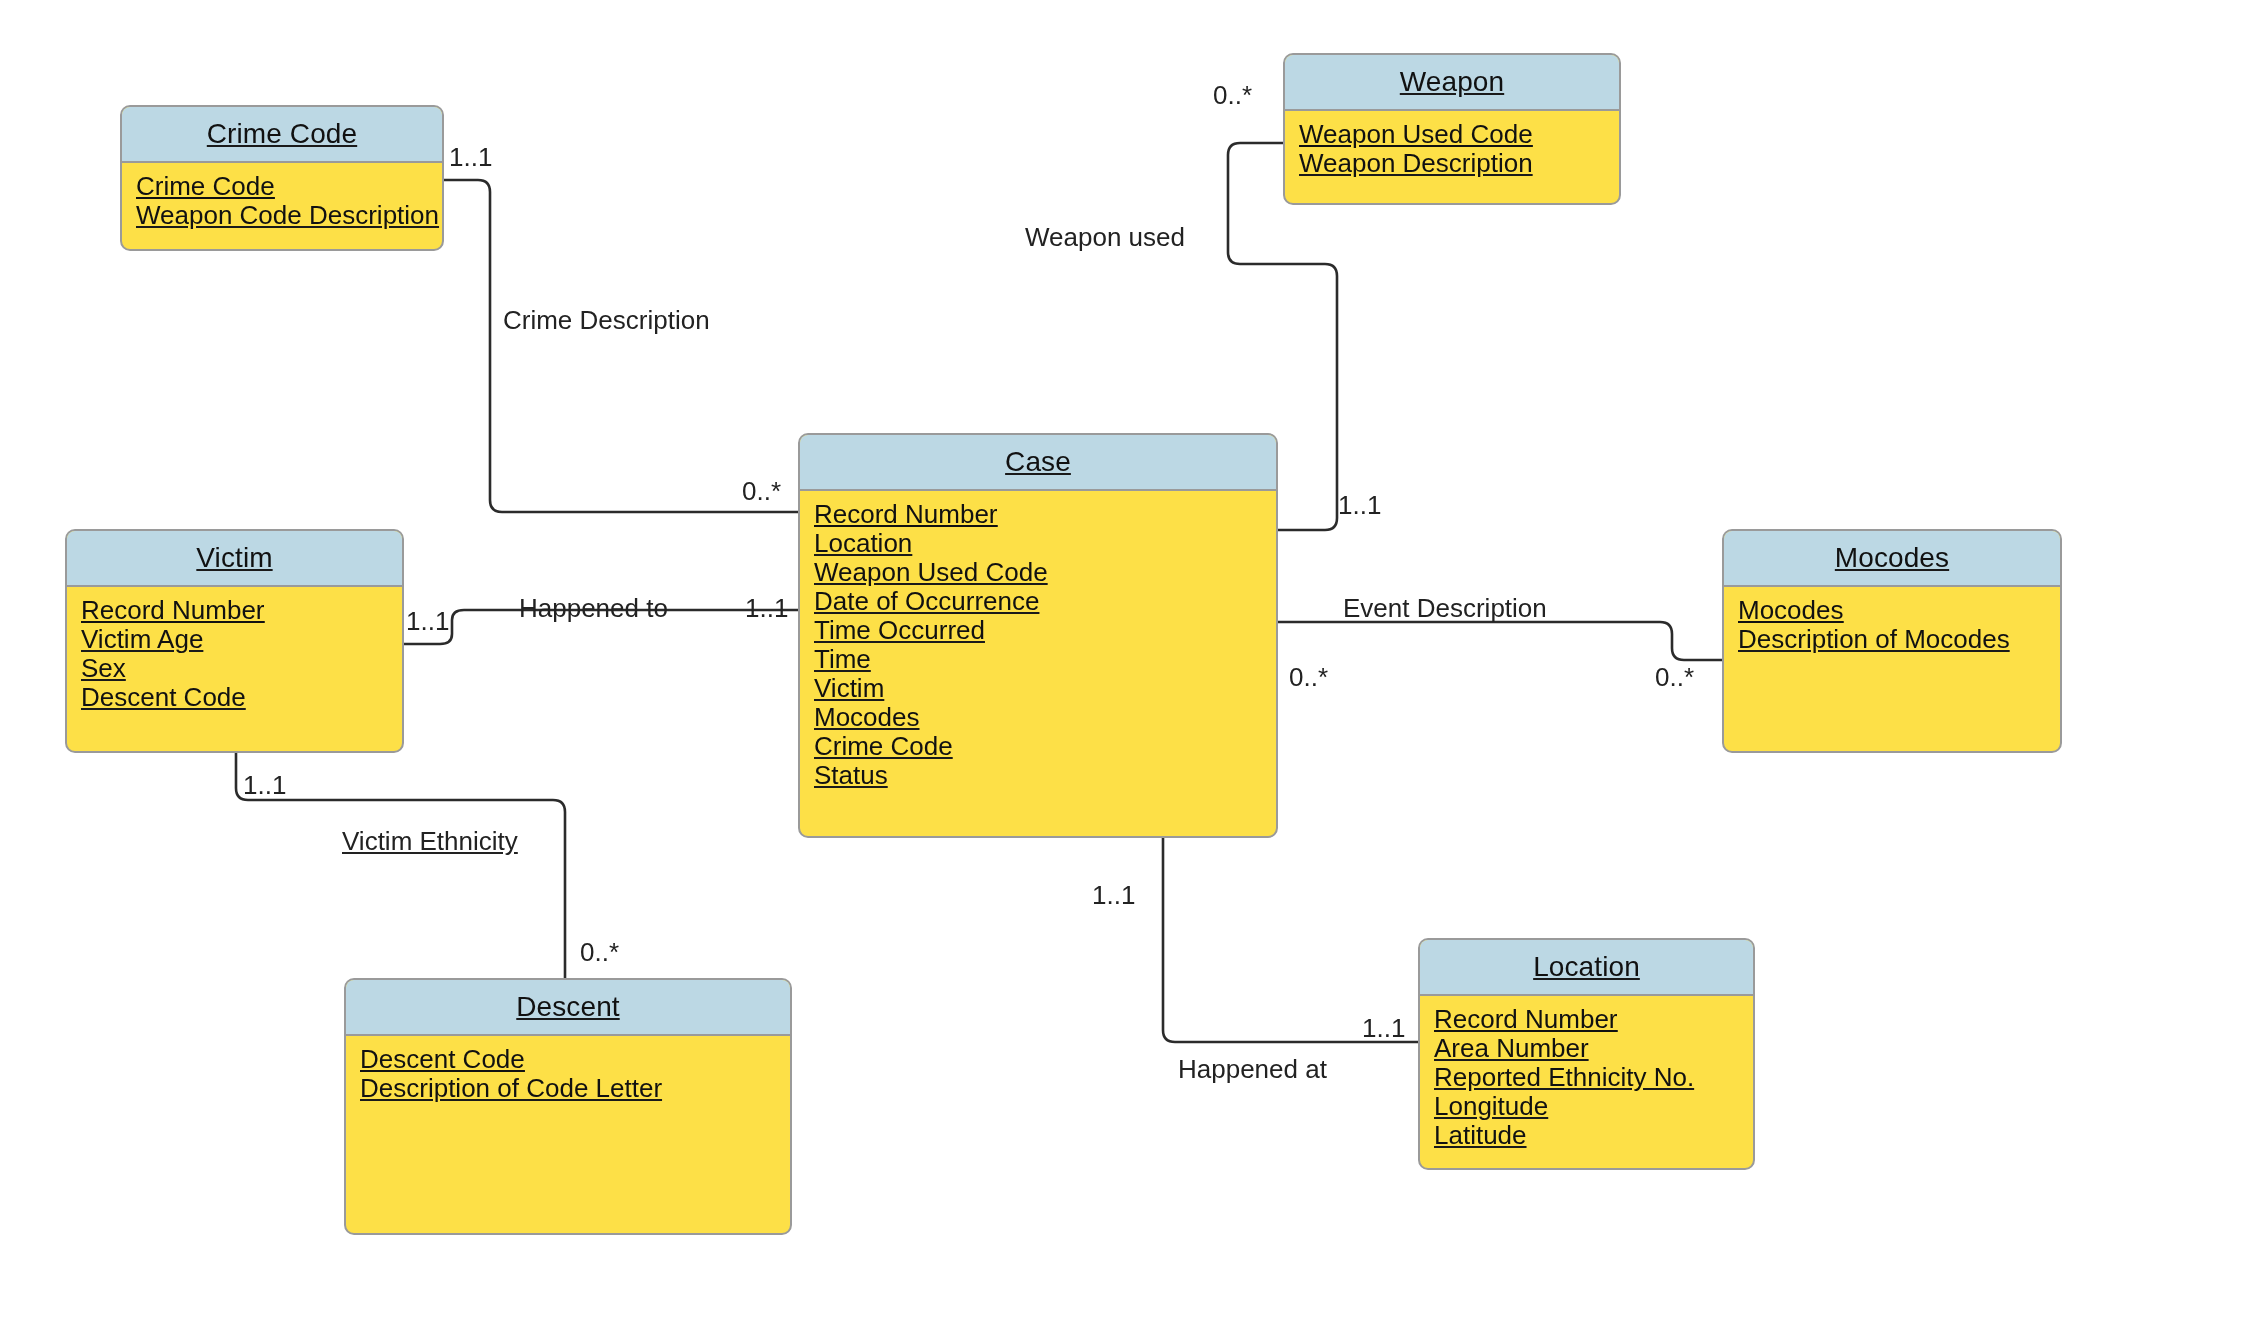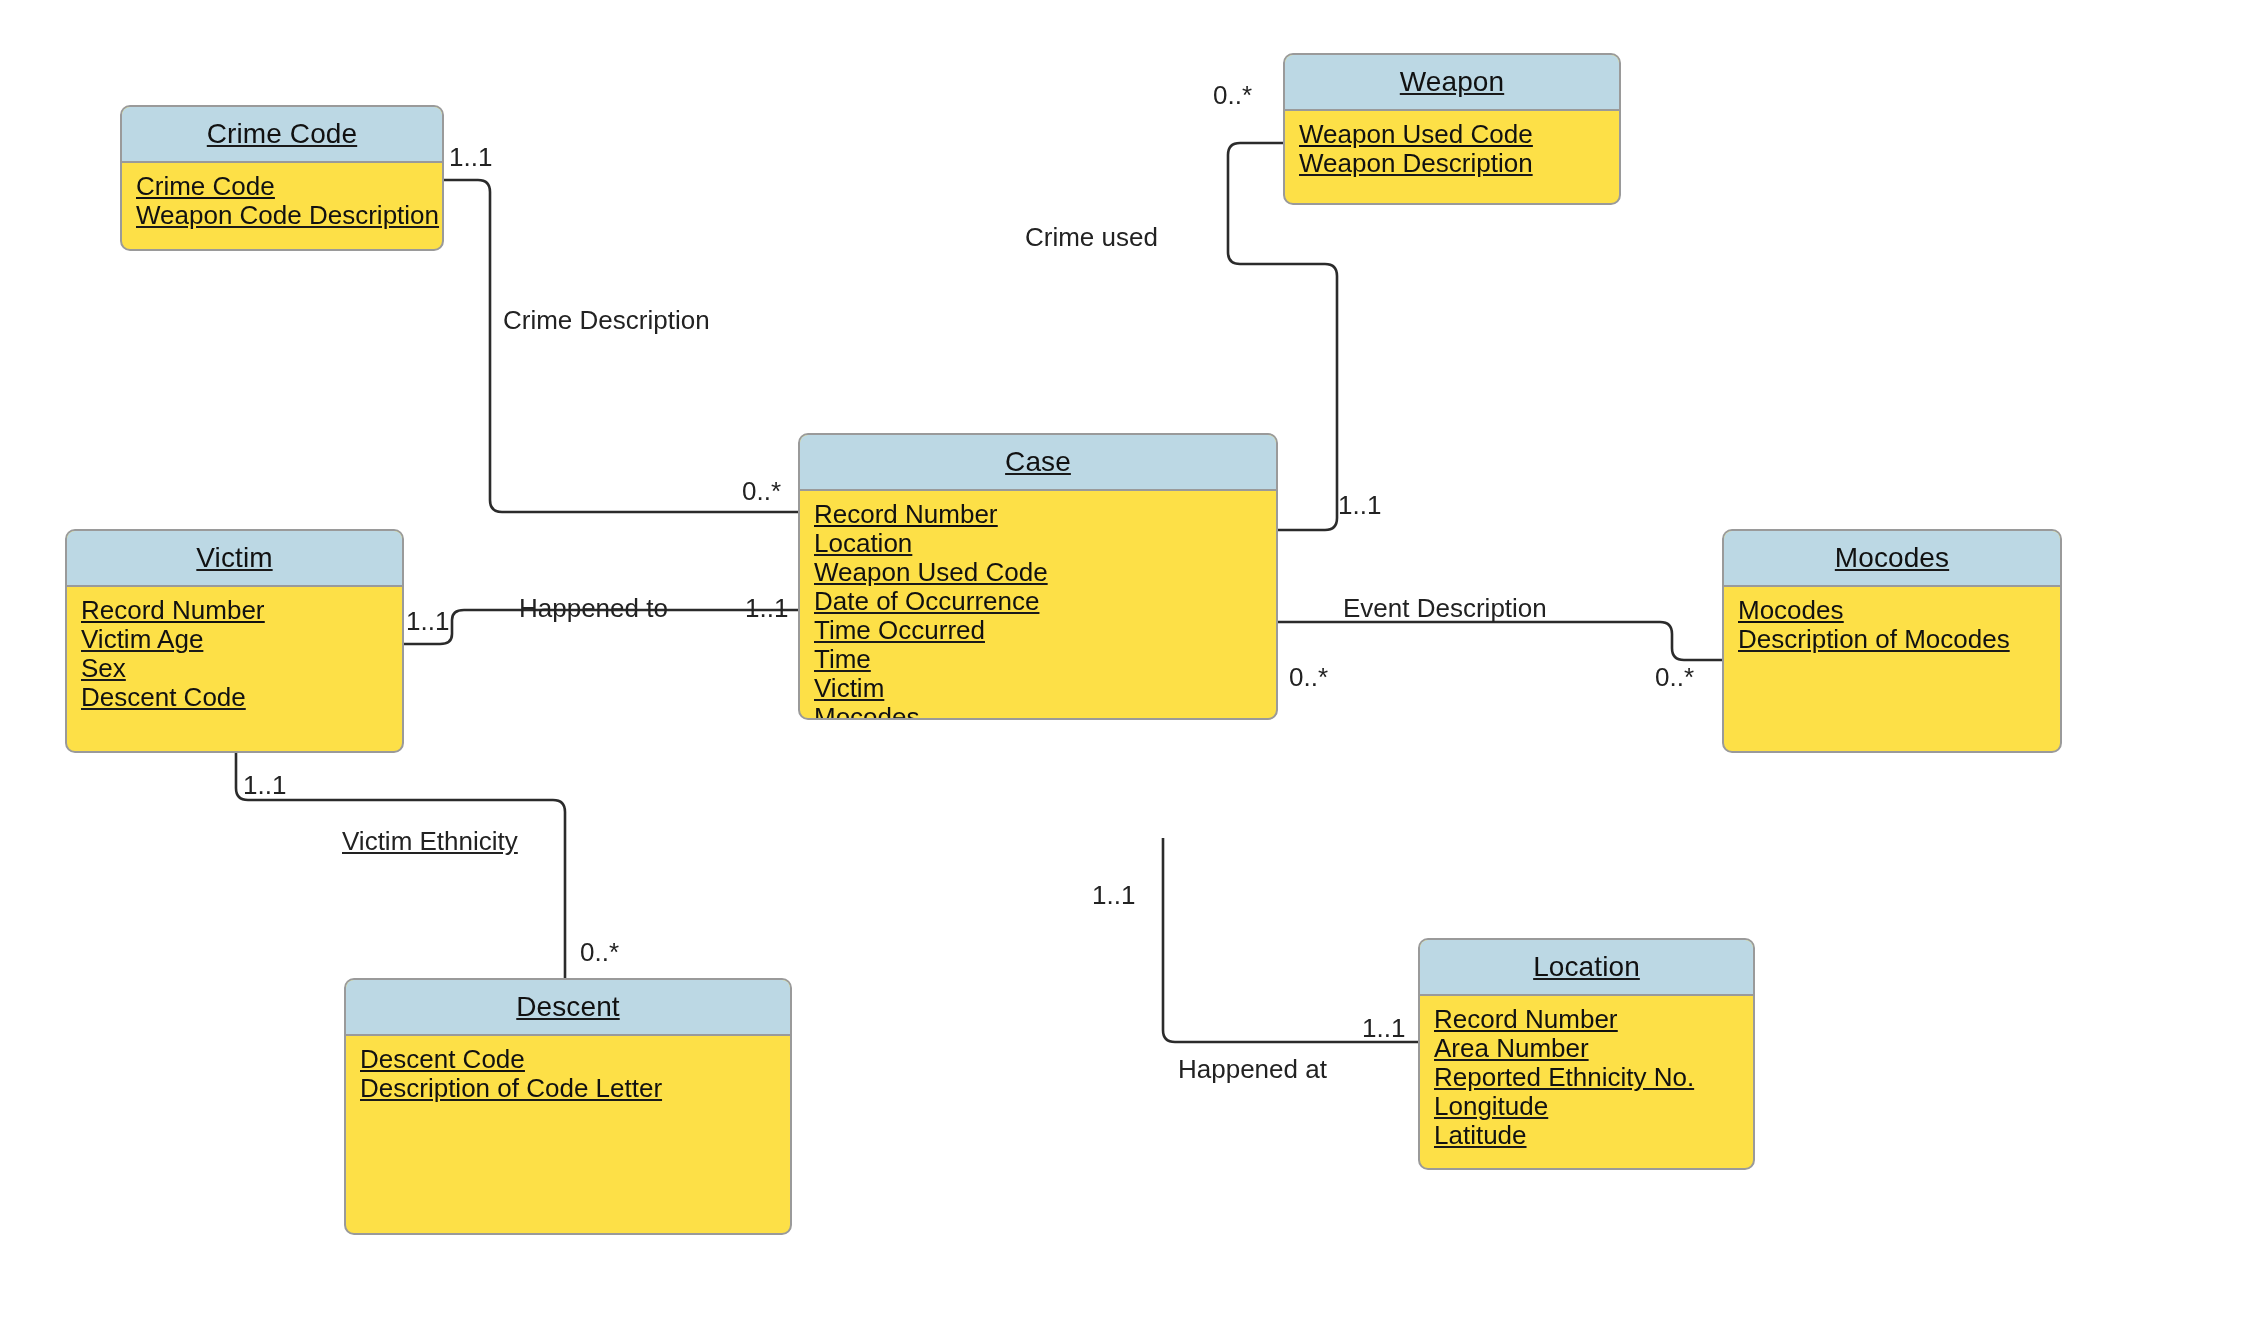--- a/index.html
+++ b/index.html
@@ -121,21 +121,21 @@
   </div>
 
   <div class="entity" style="left:1283px; top:53px; width:338px; height:152px;">
     <div class="entity-header">Weapon</div>
     <div class="entity-attrs">
       <div class="attr pk">Weapon Used Code</div>
       <div class="attr">Weapon Description</div>
     </div>
   </div>
 
-  <div class="entity" style="left:798px; top:433px; width:480px; height:287px;">
+  <div class="entity" style="left:798px; top:433px; width:480px; height:405px;">
     <div class="entity-header">Case</div>
     <div class="entity-attrs">
       <div class="attr pk">Record Number</div>
       <div class="attr">Location</div>
       <div class="attr">Weapon Used Code</div>
       <div class="attr">Date of Occurrence</div>
       <div class="attr">Time Occurred</div>
       <div class="attr">Time</div>
       <div class="attr">Victim</div>
       <div class="attr">Mocodes</div>
@@ -176,21 +176,21 @@
       <div class="attr pk">Record Number</div>
       <div class="attr">Area Number</div>
       <div class="attr">Reported Ethnicity No.</div>
       <div class="attr">Longitude</div>
       <div class="attr">Latitude</div>
     </div>
   </div>
 
   <div class="lbl" style="left:503px; top:305px;">Crime Description</div>
 
-  <div class="lbl" style="left:1025px; top:222px;">Crime used</div>
+  <div class="lbl" style="left:1025px; top:222px;">Weapon used</div>
 
   <div class="lbl" style="left:519px; top:593px;">Happened to</div>
 
   <div class="lbl" style="left:1343px; top:593px;">Event Description</div>
 
   <div class="lbl" style="left:342px; top:826px;text-decoration:underline;">Victim Ethnicity</div>
 
   <div class="lbl" style="left:1178px; top:1054px;">Happened at</div>
 
   <div class="mult" style="left:449px; top:142px;">1..1</div>

